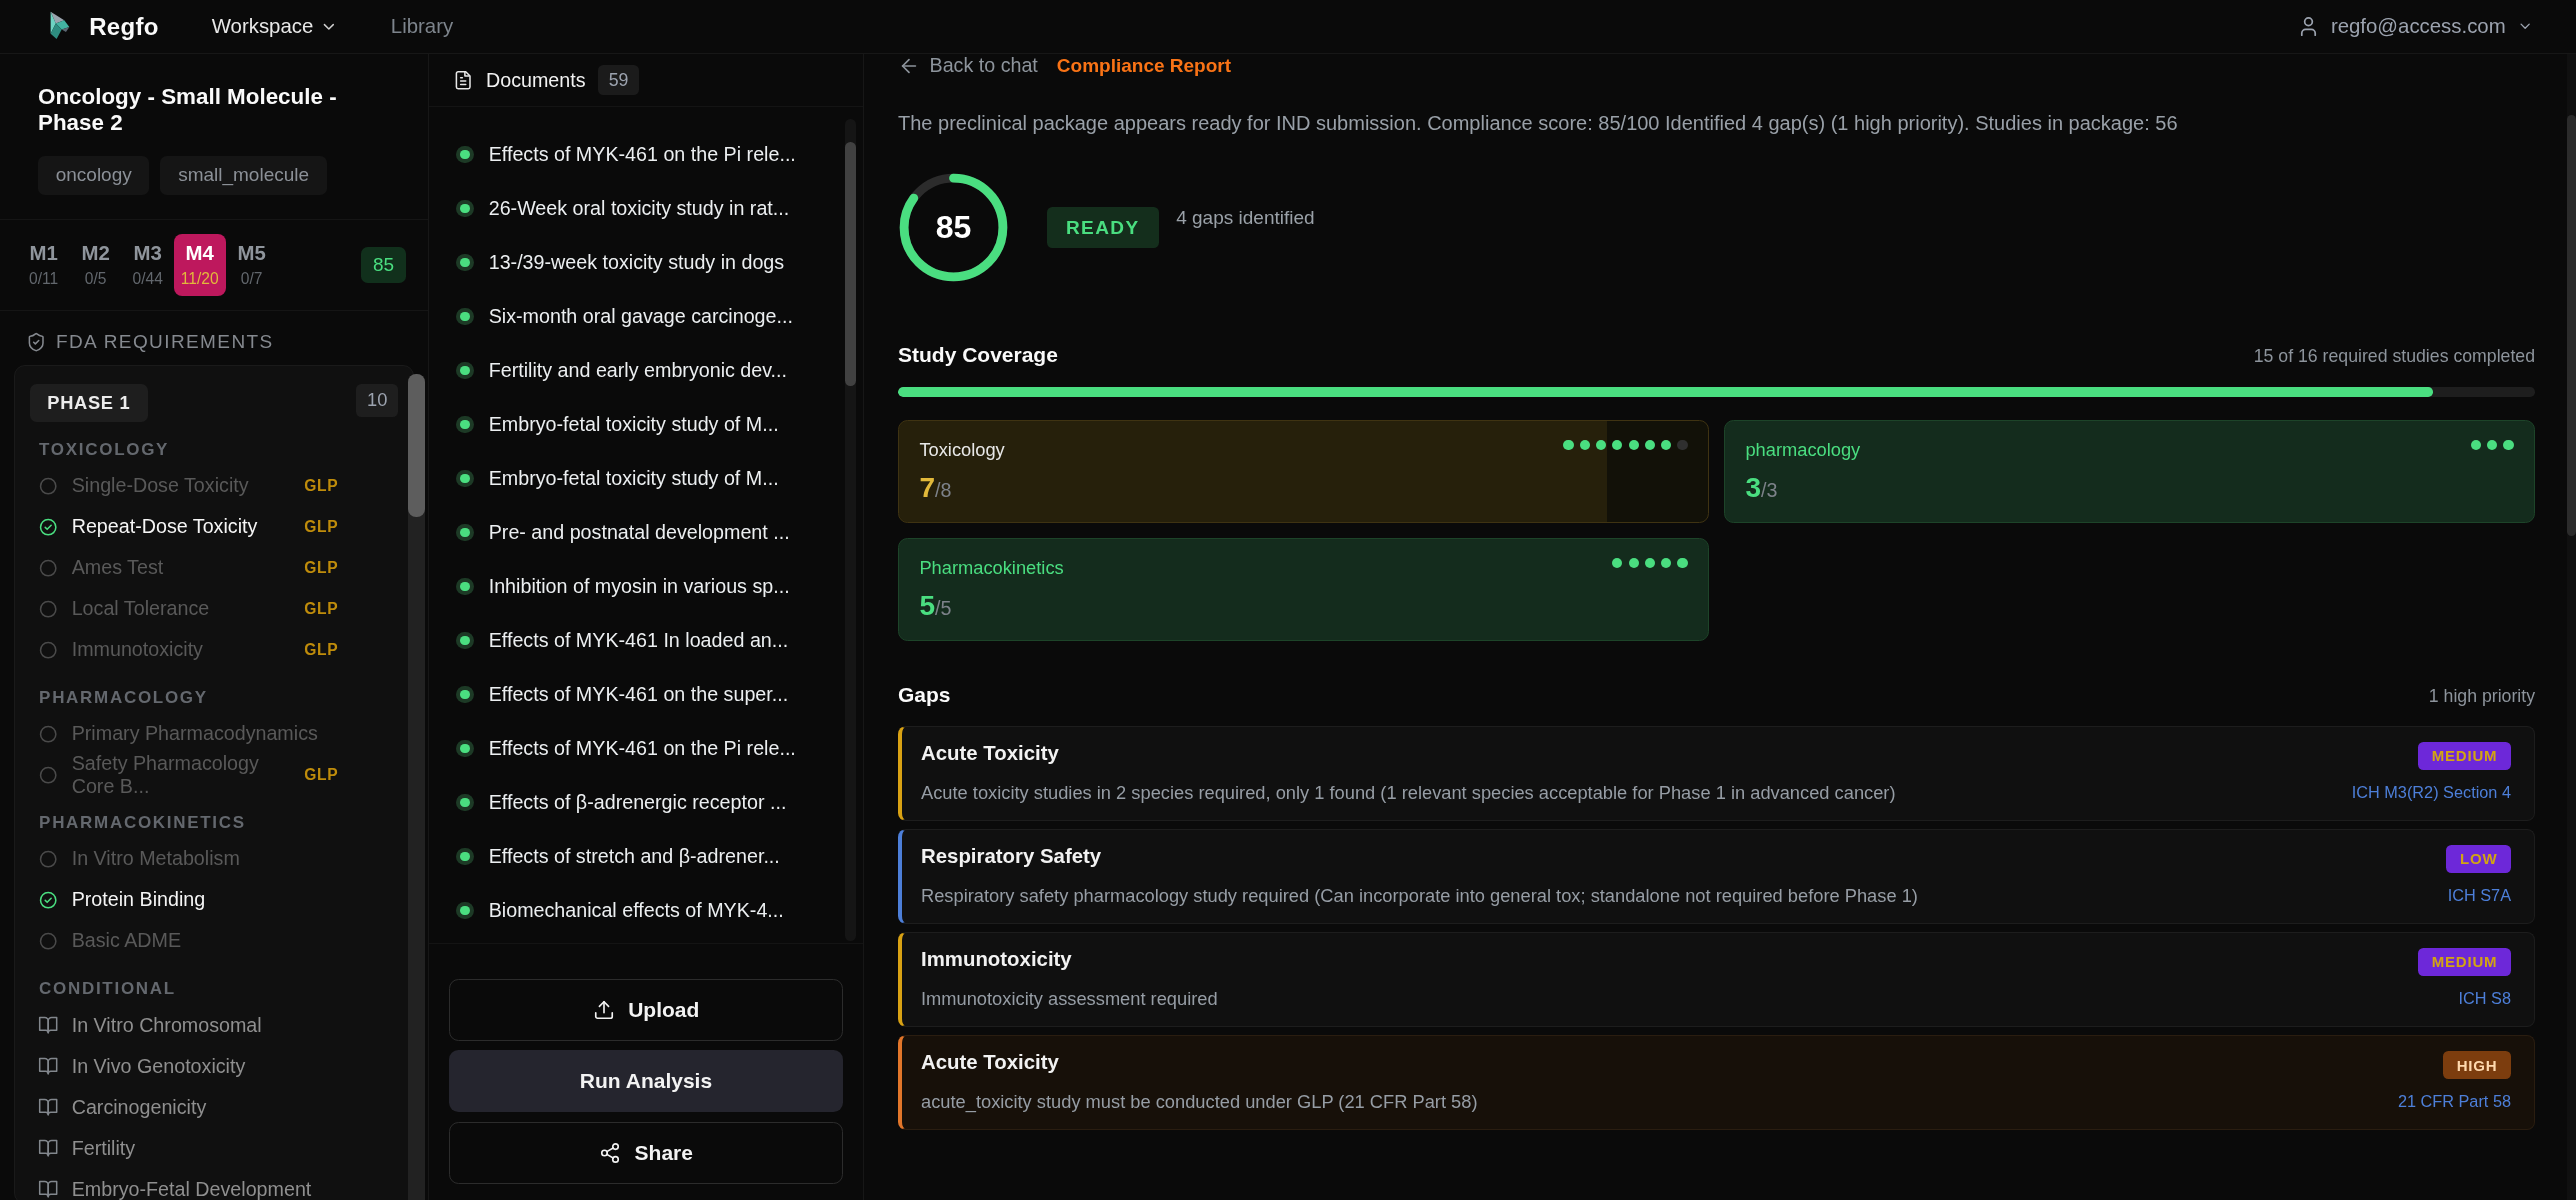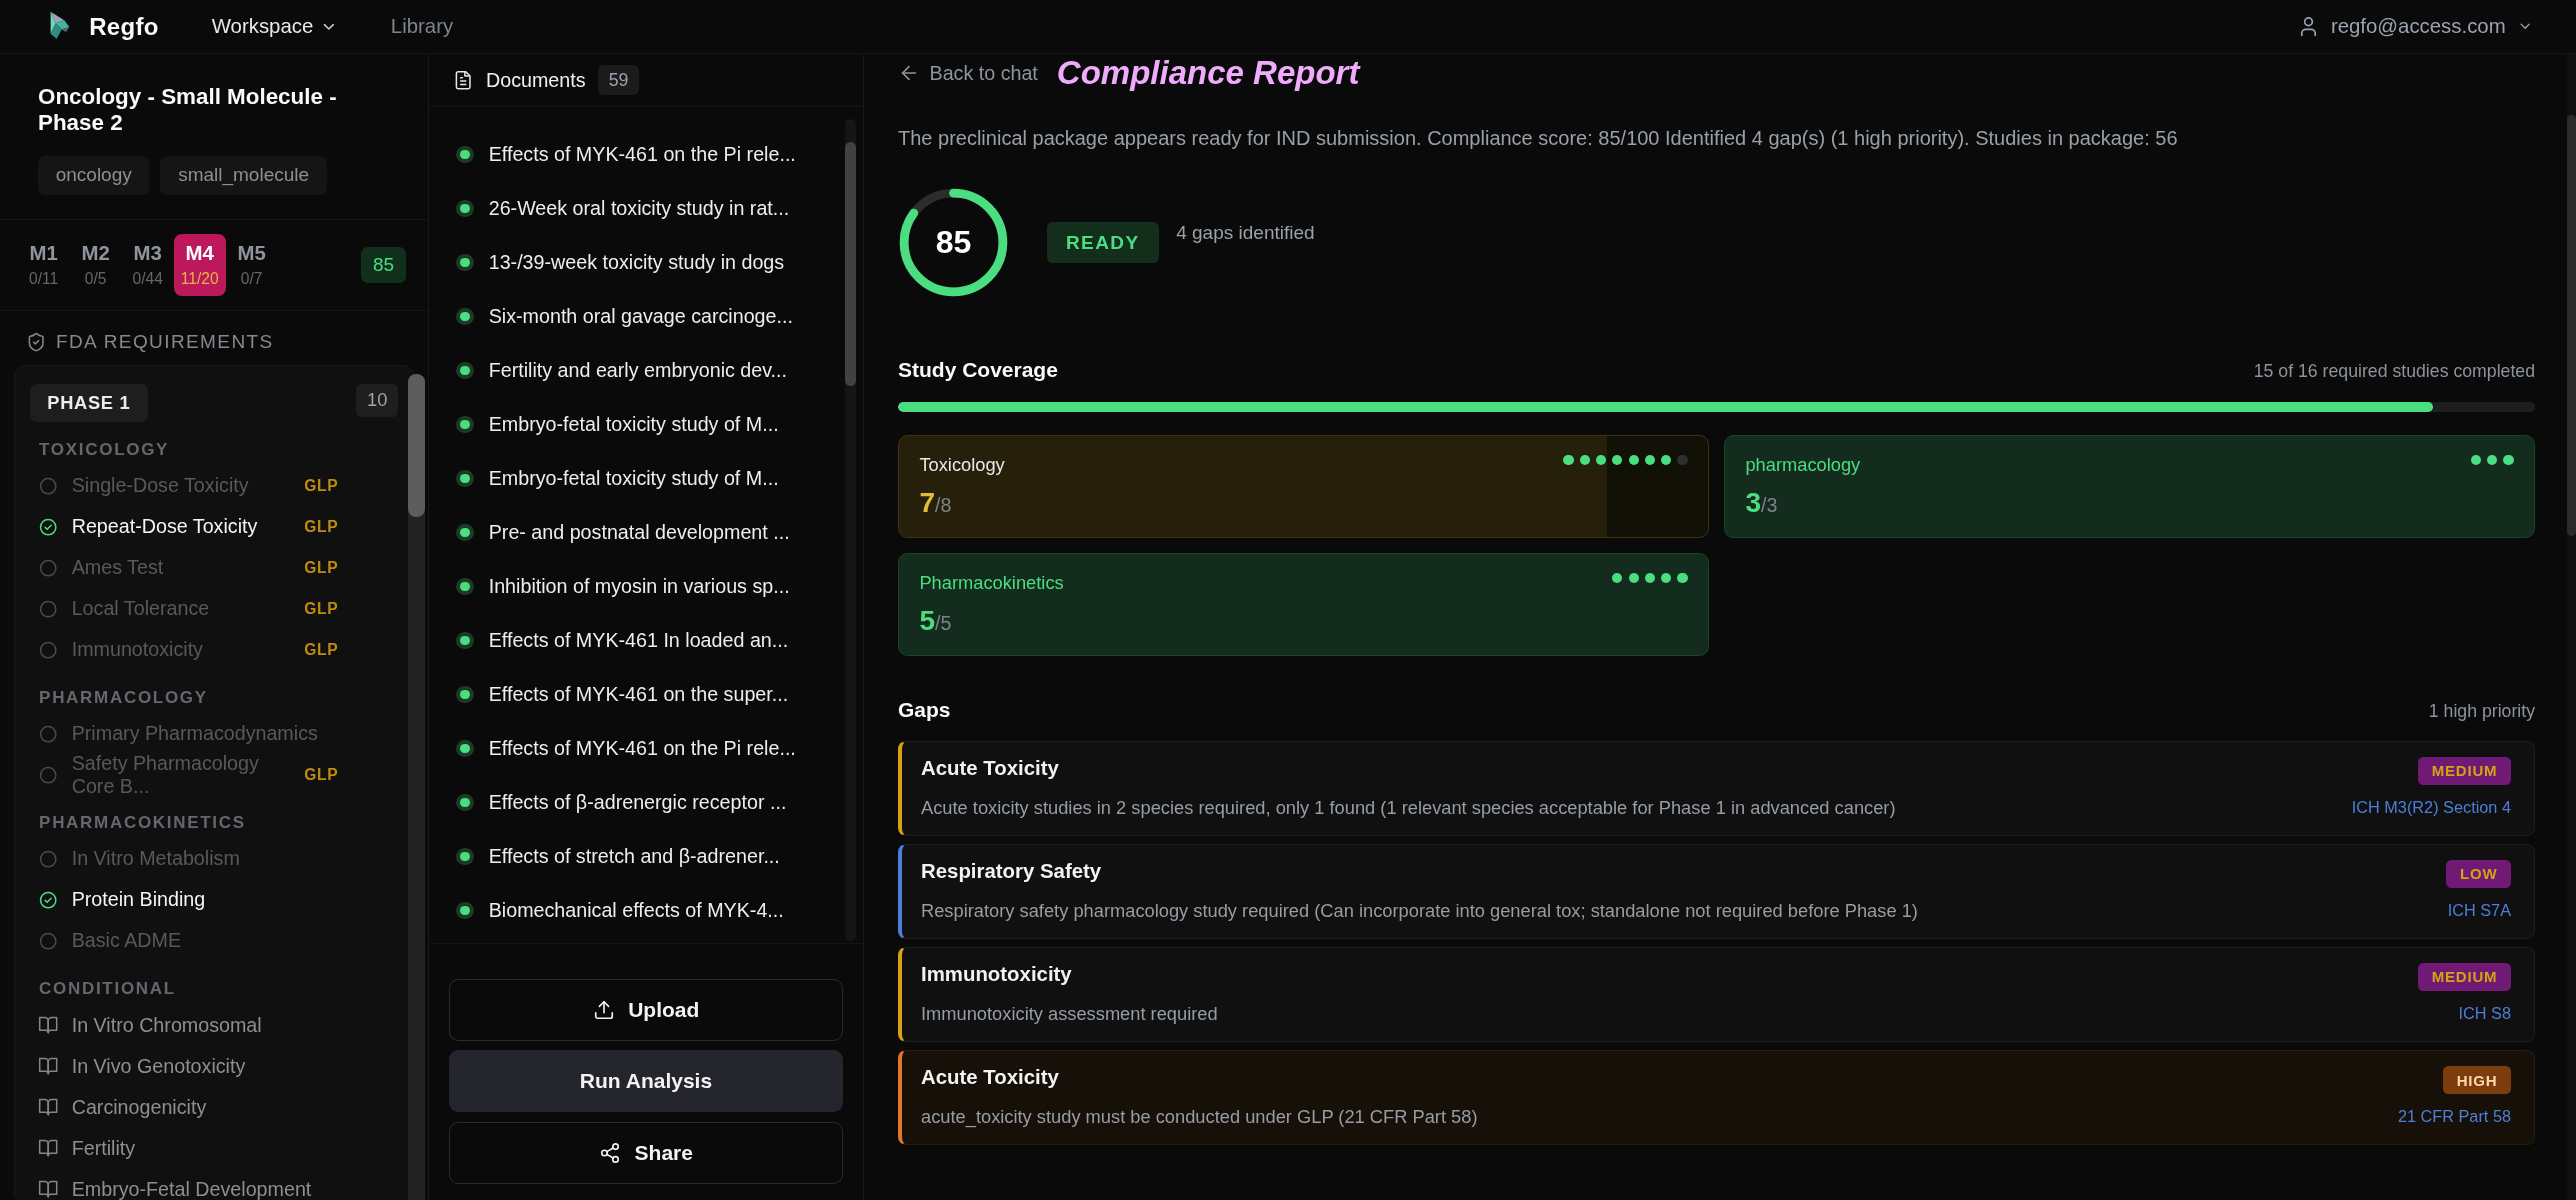--- a/index.html
+++ b/index.html
@@ -72,21 +72,21 @@
   .btn { height:62px; border-radius:9.5px; display:flex; align-items:center; justify-content:center; gap:13.6px;
     font-size:21px; font-weight:600; color:#f3f3f3; }
   .btn.outline { border:1.4px solid #2c2c2c; background:transparent; }
   .btn.solid { background:#25252e; }
   .btn .icon { width:22px; height:22px; color:#f3f3f3; }
 
   
   .back-row { display:flex; align-items:center; }
   .back-link { display:flex; align-items:center; gap:9.5px; color:#8d949c; font-size:19.7px; }
   .back-link .icon { width:22px; height:22px; }
-  .report-title { margin-left:19px; font-size:33px; font-weight:700; color:#f0abfc;font-style:italic; }
+  .report-title { margin-left:19px; font-size:19px; font-weight:700; color:#f97316; }
   .summary { margin-top:35px; font-size:20px; color:#99a0a8; }
   .score-row { margin-top:37px; display:flex; align-items:center; gap:38px; }
   .ring-wrap { width:111px; height:111px; position:relative; flex:none; }
   .ring-score { position:absolute; inset:0; display:flex; align-items:center; justify-content:center;
     font-size:32px; font-weight:700; color:#ffffff; }
   .score-meta { display:flex; flex-direction:row; align-items:flex-start; gap:17.7px; }
   .ready-badge { background:#142e1c; color:var(--green); font-size:19px; font-weight:700; letter-spacing:1.4px;
     padding:9.5px 19px; border-radius:5.4px; }
   .gaps-note { font-size:19px; color:#9aa1a8; }
   .section-head { display:flex; justify-content:space-between; align-items:baseline; }
@@ -115,21 +115,21 @@
   .gaps-headwrap { margin-top:42px; }
   .gap-list { margin-top:19px; display:flex; flex-direction:column; gap:8.1px; }
   .gap-card { height:95px; background:#101010; border:0.7px solid #1d1d1d; border-left:4.1px solid var(--accent);
     border-radius:8.1px; padding:15px 23px 16.3px 19px; display:flex; flex-direction:column; justify-content:space-between; }
   .gap-card.accent-amber { --accent:#d9a214; }
   .gap-card.accent-blue { --accent:var(--blue); }
   .gap-card.accent-orange { --accent:var(--orange); background:#171009; border-color:#2a1d10; border-left-color:var(--orange); }
   .gap-top { display:flex; justify-content:space-between; align-items:flex-start; }
   .gap-name { font-size:20.4px; font-weight:600; color:#f2f2f2; }
   .sev { padding:5.4px 13.6px; border-radius:5.4px; font-size:15px; font-weight:700; letter-spacing:0.8px; }
-  .sev-medium, .sev-low { background:#701a75; color:#d2a413;text-align:center; }
+  .sev-medium, .sev-low { background:#6d28d9; color:#d2a413;text-align:center; }
   .sev-high { background:#7c3d0e; color:#ffd9ad; }
   .gap-bottom { display:flex; justify-content:space-between; align-items:center; }
   .gap-desc { font-size:18.3px; color:#969da5; }
   .gap-ref { font-size:16.3px; color:var(--blue); }
   .main-track { position:absolute; right:0; top:0; bottom:0; width:9.5px; background:#101010; }
   .main-thumb { position:absolute; right:0; top:61px; width:9.5px; height:421px; background:#2b2b2b; border-radius:4.8px; }
 </style>
 </head>
 <body>
 

